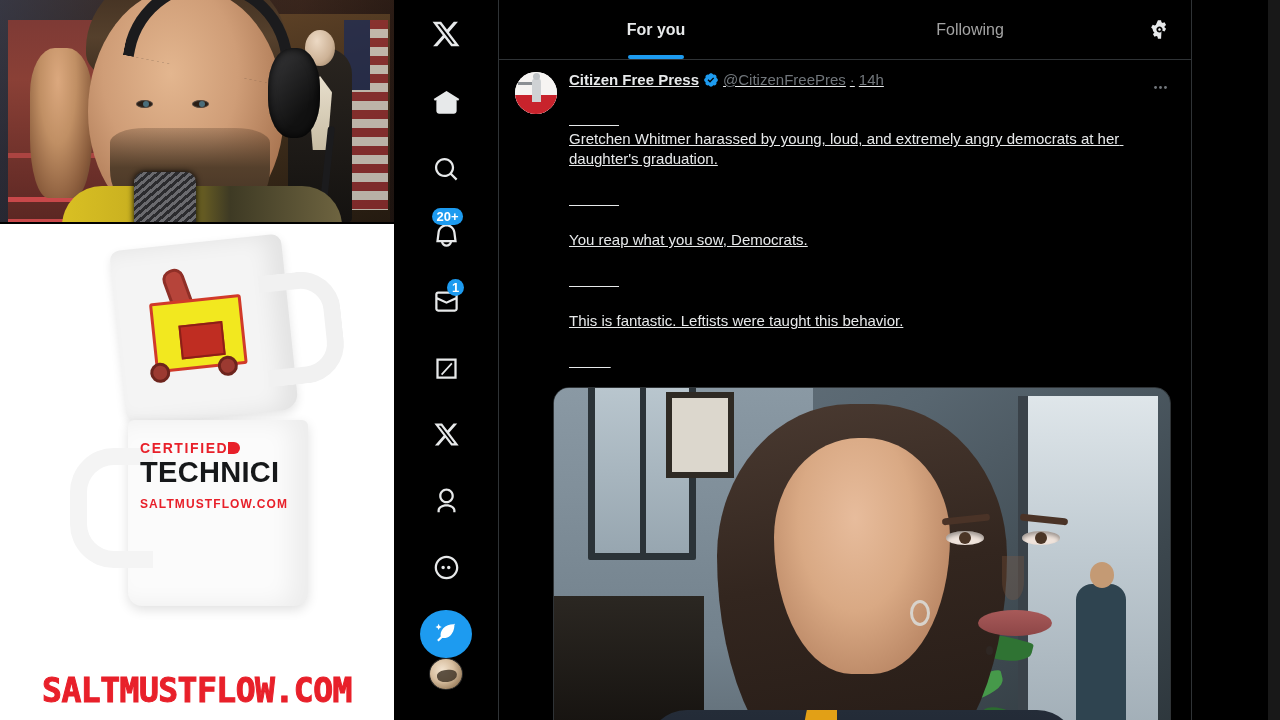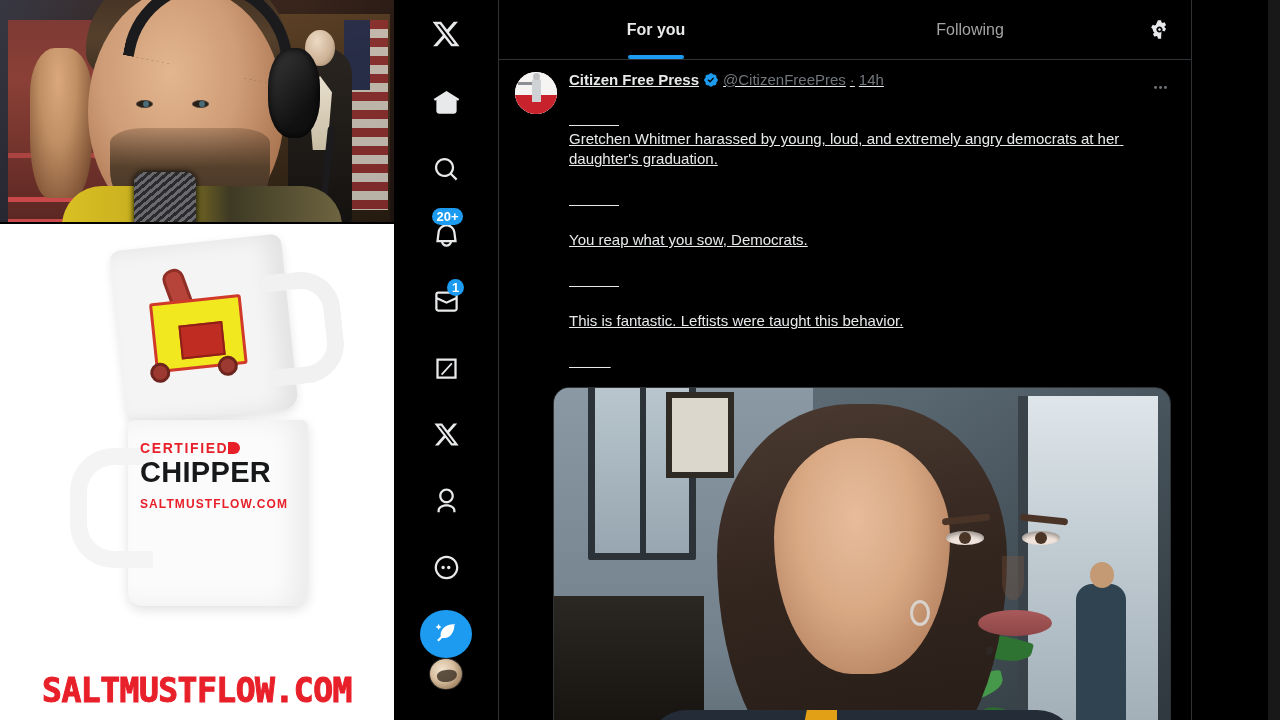--- a/index.html
+++ b/index.html
@@ -439,21 +439,21 @@
           <div class="chipper-chute"></div>
           <div class="chipper-body"></div>
           <div class="chipper-wheel a"></div>
           <div class="chipper-wheel b"></div>
         </div>
       </div>
 
       <div class="mug-bottom">
         <div class="mug-text">
           <div class="t-certified"><span>CERTIFIED</span><span class="blob"></span></div>
-          <div class="t-chipper">CHIPPER</div>
+          <div class="t-chipper">TECHNICI</div>
           <div class="t-url">SALTMUSTFLOW.COM</div>
         </div>
       </div>
 
       <div id="ad-banner">
         <span class="txt">SALTMUSTFLOW.COM</span>
       </div>
     </div>
   </div>
 

